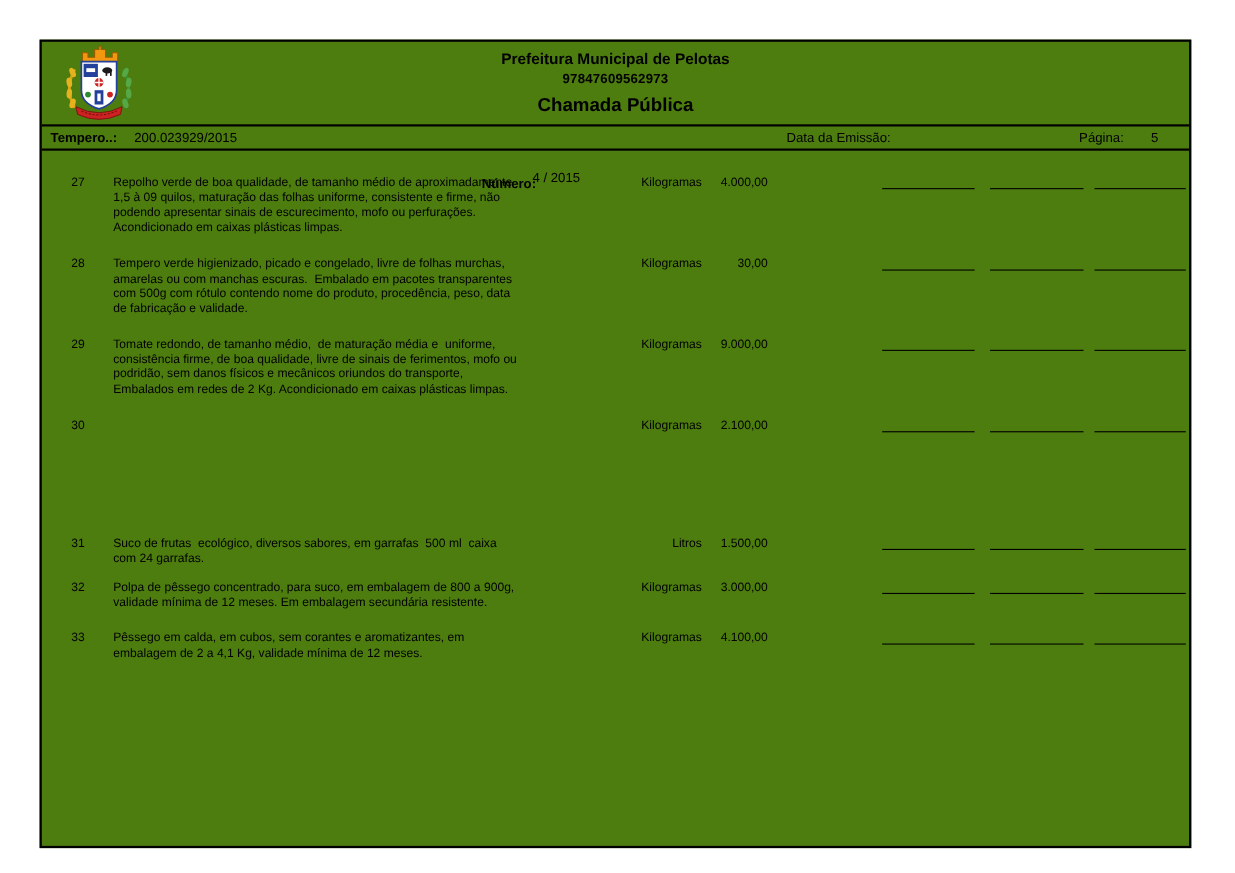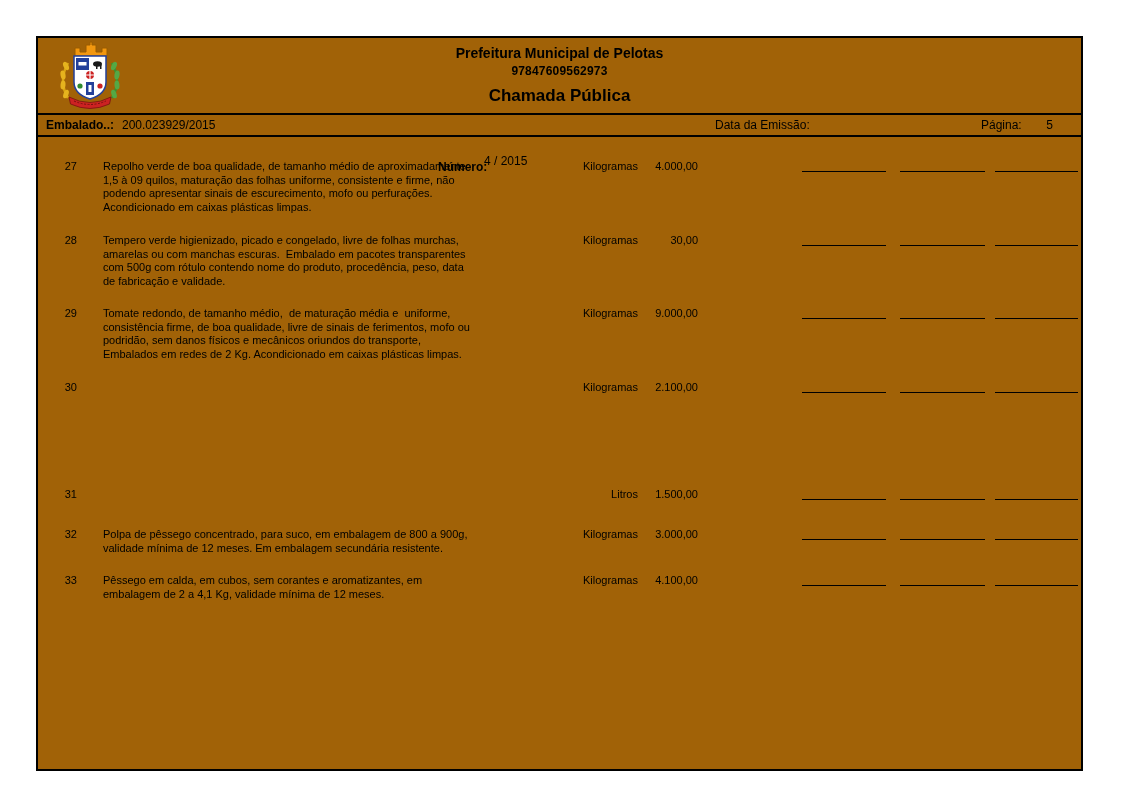--- a/index.html
+++ b/index.html
@@ -9,21 +9,21 @@
     font-family: "Liberation Sans", sans-serif;
     color: #000;
     overflow: hidden;
     position: relative;
   }
   .frame {
     position: absolute;
     left: 36px; top: 36px;
     width: 1047px; height: 735px;
     border: 2px solid #000;
-    background: #a16207;
+    background: #4d7c0f;
   }
   
   .header { position: absolute; top: 0; left: 0; right: 0; height: 75px; }
   .logo { position: absolute; left: 16px; top: 3px; width: 72px; height: 72px; }
   .org-name  { position: absolute; top: 7px;  left: 0; width: 100%; text-align: center; font-weight: bold; font-size: 14px; }
   .org-code  { position: absolute; top: 26px; left: 0; width: 100%; text-align: center; font-weight: bold; font-size: 12px; letter-spacing: 0.2px; }
   .doc-title { position: absolute; top: 48px; left: 0; width: 100%; text-align: center; font-weight: bold; font-size: 17px; }
   
   .info-bar {
     position: absolute; top: 75px; left: 0; right: 0; height: 24px;
@@ -95,21 +95,21 @@
 
       <path d="M14,56 q21 11 42 0 l-1.5 7 q-19.5 9 -39 0 z" fill="#cc2222" stroke="#7a1010" stroke-width="0.8"></path>
       <path d="M19,60 q16 7 32 0" fill="none" stroke="#7a1010" stroke-width="1" stroke-dasharray="2 1.5"></path>
     </svg>
     <div class="org-name">Prefeitura Municipal de Pelotas</div>
     <div class="org-code">97847609562973</div>
     <div class="doc-title">Chamada Pública</div>
   </div>
 
   <div class="info-bar">
-    <span class="f-processo-l">Embalado..:</span>
+    <span class="f-processo-l">Tempero..:</span>
     <span class="f-processo-v">200.023929/2015</span>
     <span class="f-numero-l">Número:</span>
     <span class="f-numero-v">4 / 2015</span>
     <span class="f-emissao-l">Data da Emissão:</span>
     <span class="f-emissao-v"></span>
     <span class="f-pagina-l">Página:</span>
     <span class="f-pagina-v">5</span>
   </div>
 
   <div class="items">
@@ -156,20 +156,22 @@
     <div class="item-number">30</div>
     <div class="item-unit">Kilogramas</div>
     <div class="item-qty">2.100,00</div>
     <span class="blank blank-1"></span>
     <span class="blank blank-2"></span>
     <span class="blank blank-3"></span>
   </div>
 
   <div class="item-row item-4">
     <div class="item-number">31</div>
+    <div class="item-desc">Suco de frutas  ecológico, diversos sabores, em garrafas  500 ml  caixa
+com 24 garrafas.</div>
     <div class="item-unit">Litros</div>
     <div class="item-qty">1.500,00</div>
     <span class="blank blank-1"></span>
     <span class="blank blank-2"></span>
     <span class="blank blank-3"></span>
   </div>
 
   <div class="item-row item-5">
     <div class="item-number">32</div>
     <div class="item-desc">Polpa de pêssego concentrado, para suco, em embalagem de 800 a 900g,

